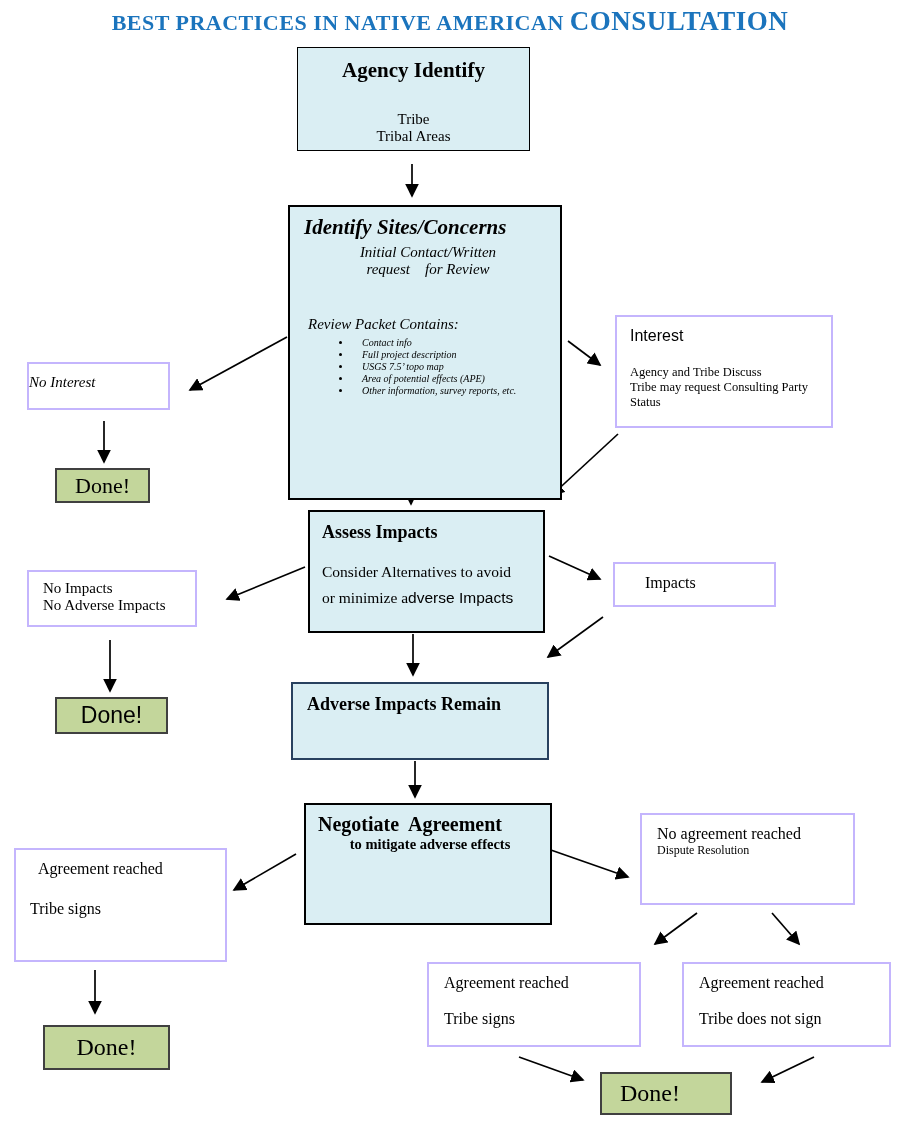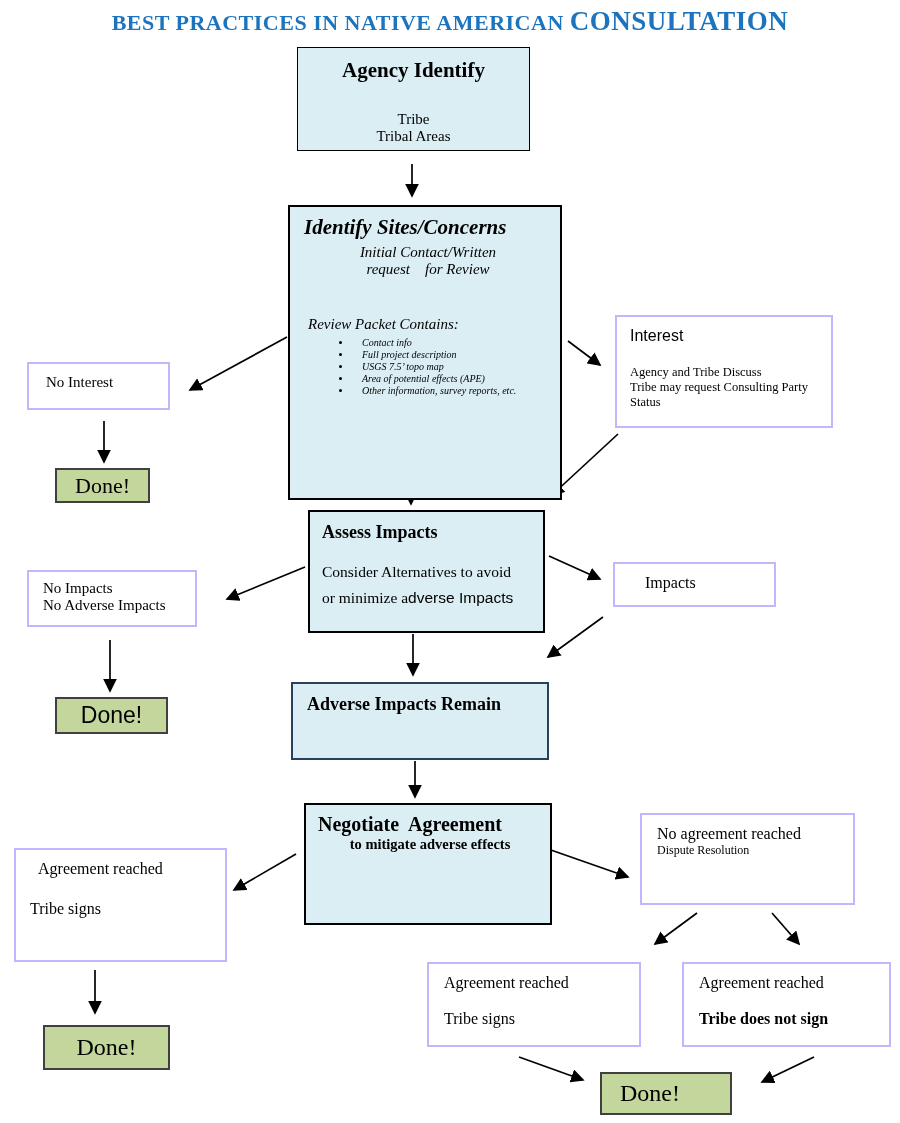--- a/index.html
+++ b/index.html
@@ -80,21 +80,21 @@
     <div class="serif-sm" style="margin-top:38px;padding-left:8px;">Review Packet Contains:</div>
     <ul class="bullets">
         <li>Contact info</li>
         <li>Full project description</li>
         <li>USGS 7.5’ topo map</li>
         <li>Area of potential effects (APE)</li>
         <li>Other information, survey reports, etc.</li>
       </ul>
   </div>
 
-  <div class="node decision" style="left:27px;top:362px;width:143px;height:48px;padding:9px 0 0 17px;">
+  <div class="node decision" style="left:27px;top:362px;width:143px;height:48px;padding:9px 0 0 0;font-style:italic;">
     <span class="serif-sm">No Interest</span>
   </div>
 
   <div class="node done" style="left:55px;top:468px;width:95px;height:35px;font-size:22px;">
     <span>Done!</span>
   </div>
 
   <div class="node decision" style="left:615px;top:315px;width:218px;height:113px;padding:10px 8px 0 13px;">
     <div class="sans" style="font-size:16px;">Interest</div>
     <div style="font-size:12.5px;margin-top:20px;">Agency and Tribe Discuss</div>
@@ -145,20 +145,20 @@
     <div style="font-size:12px;">Dispute Resolution</div>
   </div>
 
   <div class="node decision" style="left:427px;top:962px;width:214px;height:85px;padding:10px 0 0 15px;">
     <div style="font-size:16px;">Agreement reached</div>
     <div style="font-size:16px;margin-top:18px;">Tribe signs</div>
   </div>
 
   <div class="node decision" style="left:682px;top:962px;width:209px;height:85px;padding:10px 0 0 15px;">
     <div style="font-size:16px;">Agreement reached</div>
-    <div style="font-size:16px;margin-top:18px;font-weight:bold;">Tribe does not sign</div>
+    <div style="font-size:16px;margin-top:18px;">Tribe does not sign</div>
   </div>
 
   <div class="node done" style="left:600px;top:1072px;width:132px;height:43px;justify-content:flex-start;padding-left:18px;">
     <span>Done!</span>
   </div>
 
 </div>
 
 </body></html>

